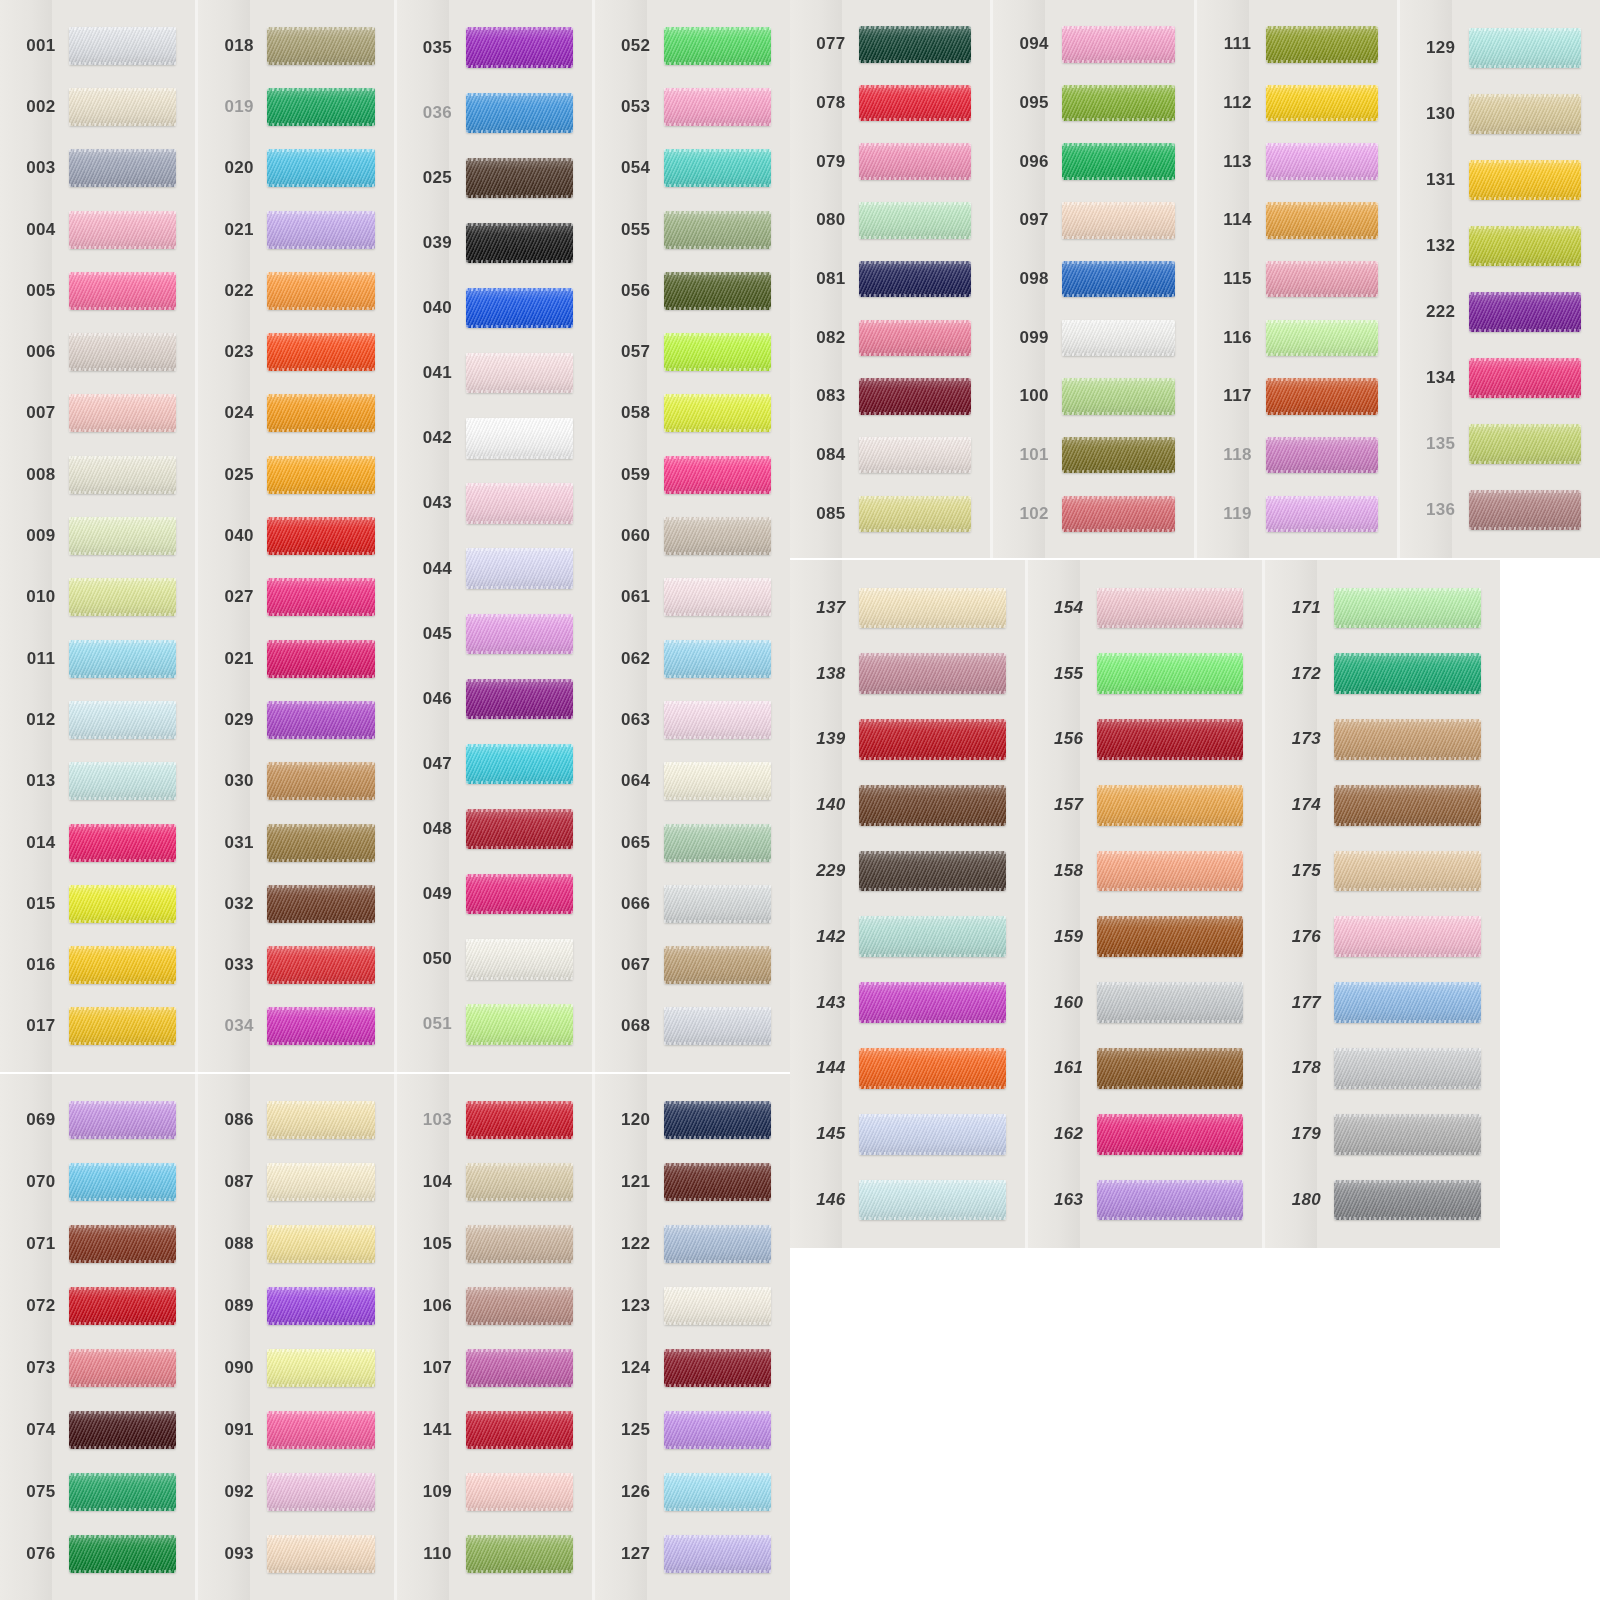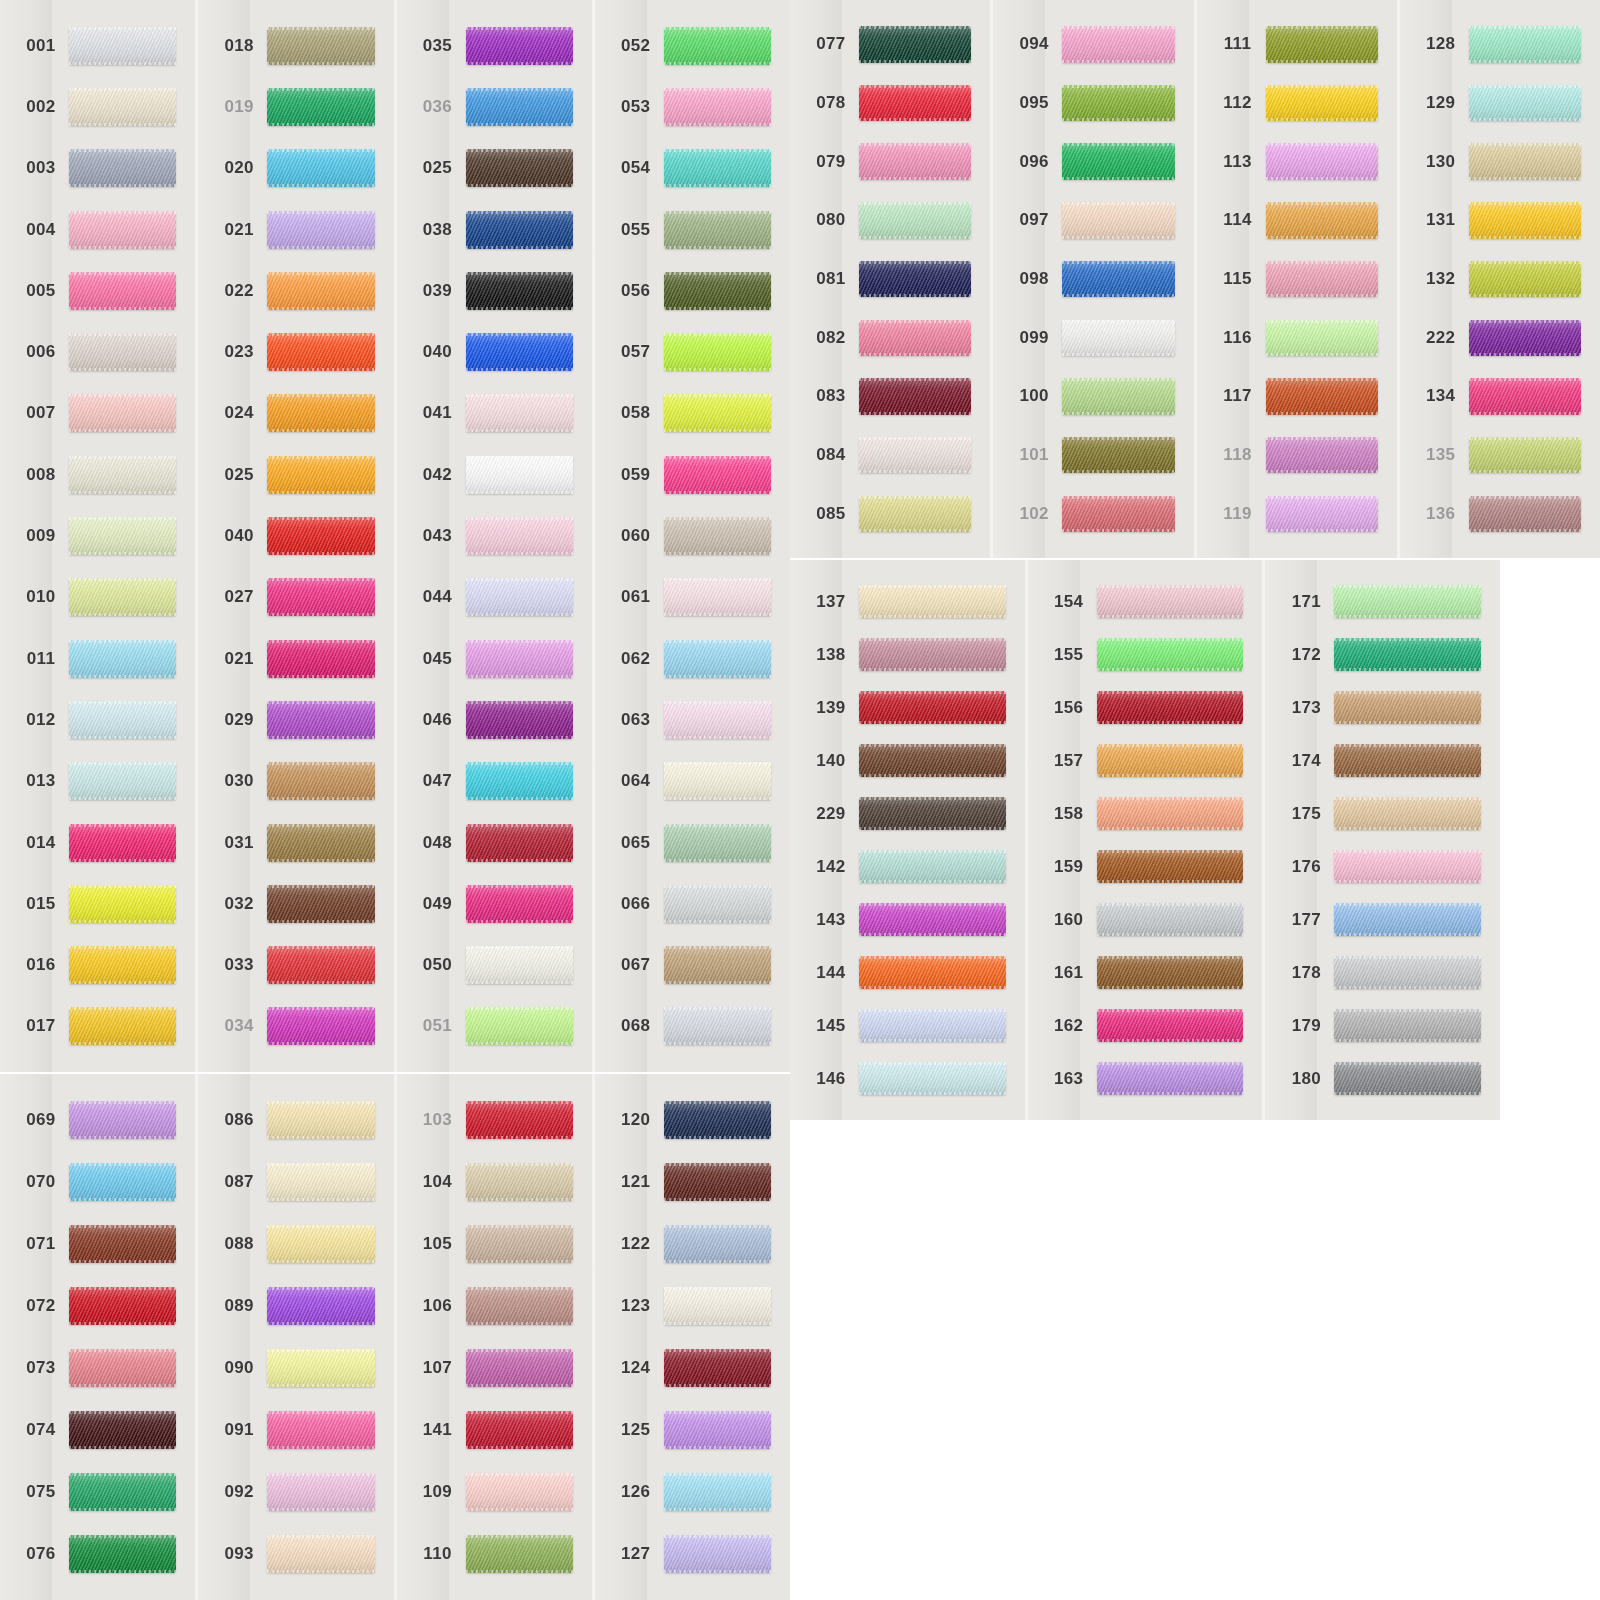--- a/index.html
+++ b/index.html
@@ -94,21 +94,21 @@
     background-image: repeating-linear-gradient(90deg,
       rgba(255,255,255,.55) 0 2px, rgba(0,0,0,0) 2px 5px);
     opacity:.8;
   }
   .swatch::before { top:0; }
   .swatch::after { bottom:0; }
 
   
   #panel-tl { left: 0px;    top: 0px;    width: 790px;  height: 1072px; }
   #panel-tr { left: 790px;  top: 0px;    width: 810px;  height: 558px; }
-  #panel-mr { left: 790px;  top: 560px;  width: 710px;  height: 560px; }
+  #panel-mr { left: 790px;  top: 560px;  width: 710px;  height: 688px; font-style: italic; }
   #panel-bl { left: 0px;    top: 1074px; width: 790px;  height: 526px; }
 
   #panel-tl .row { min-height: 0; }
 </style>
 </head>
 <body>
 
 <div id="root">
   <div class="panel" id="panel-tl">
       <div class="col">
@@ -332,26 +332,20 @@
             <div class="swatch" style="background-color: rgb(59, 148, 222);"></div>
           </div>
         </div>
         <div class="row">
           <div class="code">025</div>
           <div class="swatch-wrap">
             <div class="swatch" style="background-color: rgb(74, 52, 38);"></div>
           </div>
         </div>
         <div class="row">
-          <div class="code">038</div>
-          <div class="swatch-wrap">
-            <div class="swatch" style="background-color: rgb(18, 64, 138);"></div>
-          </div>
-        </div>
-        <div class="row">
           <div class="code">039</div>
           <div class="swatch-wrap">
             <div class="swatch" style="background-color: rgb(20, 20, 20);"></div>
           </div>
         </div>
         <div class="row">
           <div class="code">040</div>
           <div class="swatch-wrap">
             <div class="swatch" style="background-color: rgb(21, 84, 232);"></div>
           </div>
@@ -691,26 +685,20 @@
           </div>
         </div>
         <div class="row">
           <div class="code dim">119</div>
           <div class="swatch-wrap">
             <div class="swatch" style="background-color: rgb(227, 169, 237);"></div>
           </div>
         </div>
       </div>
       <div class="col">
-        <div class="row">
-          <div class="code">128</div>
-          <div class="swatch-wrap">
-            <div class="swatch" style="background-color: rgb(154, 233, 198);"></div>
-          </div>
-        </div>
         <div class="row">
           <div class="code">129</div>
           <div class="swatch-wrap">
             <div class="swatch" style="background-color: rgb(174, 232, 226);"></div>
           </div>
         </div>
         <div class="row">
           <div class="code">130</div>
           <div class="swatch-wrap">
             <div class="swatch" style="background-color: rgb(219, 203, 155);"></div>

